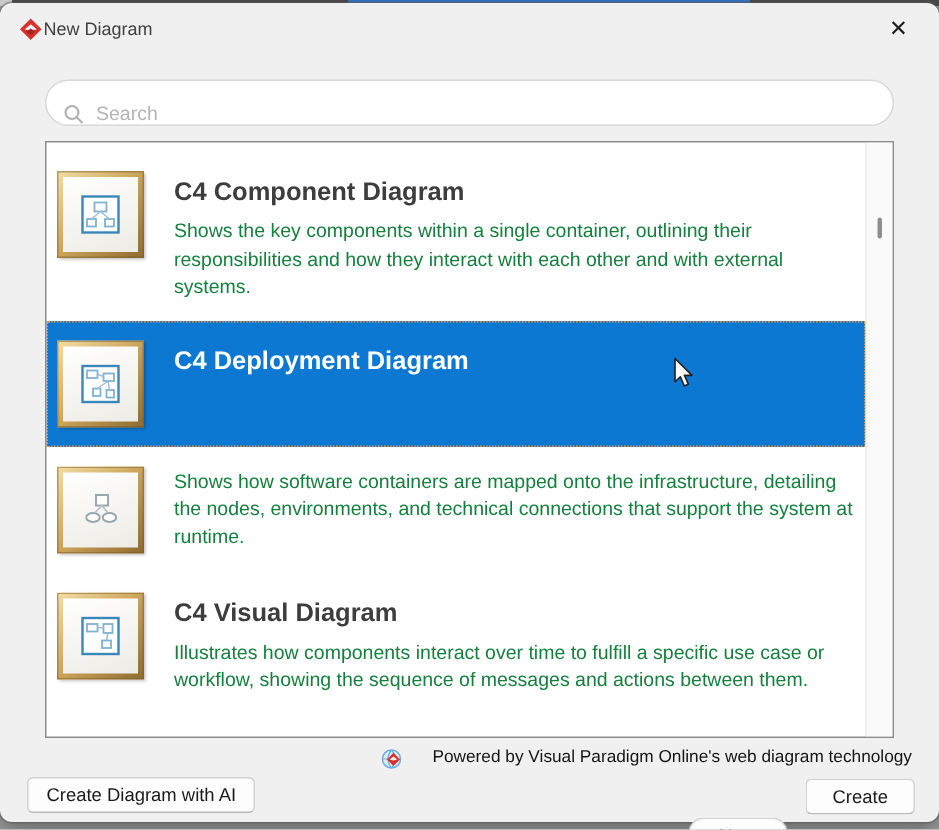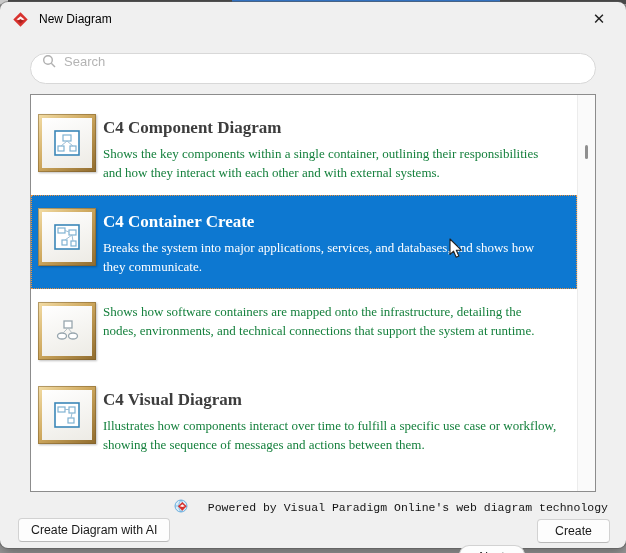--- a/index.html
+++ b/index.html
@@ -11,60 +11,60 @@
   .bg-strip .seg-light { position:absolute; left:0; top:0; width:8px; height:4px; background:#cfcfcf; }
   .bg-strip .seg-blue  { position:absolute; left:232px; top:0; width:268px; height:4px; background:#3577c8; }
 
   .dialog { position:absolute; top:2px; left:0; width:626px; height:546px;
             background:#f0f0f0; border-radius:8px;
             box-shadow:0 0 0 1px rgba(90,90,90,.55), 0 6px 14px rgba(0,0,0,.35); }
 
   
   .titlebar { position:absolute; top:0; left:0; right:0; height:34px; display:flex; align-items:center; padding:0 12px; }
   .vp-logo { width:17px; height:17px; flex:0 0 auto; }
-  .win-title { margin-left:10px; font-size:12px; color:#000000; }
+  .win-title { font-size:12px; color:#404040; }
   .close-btn { position:absolute; right:12px; top:4px; width:30px; height:26px; display:flex;
                align-items:center; justify-content:center; font-size:15px; color:#1c1c1c;
                background:transparent; border:none; cursor:default; }
 
   
   .search-wrap { position:absolute; left:30px; top:51px; width:566px; height:31px;
                  background:#ffffff; border:1px solid #d8d8d8; border-radius:16px;
-                 display:flex; align-items:flex-start; padding:0 11px; }
+                 display:flex; align-items:flex-end; padding:0 11px; }
   .search-icon { width:14px; height:14px; flex:0 0 auto; }
   .search-input { flex:1; border:none; outline:none; font-size:13px; color:#333;
                   margin-left:8px; background:transparent; font-family:"Liberation Sans", sans-serif; }
   .search-input::placeholder { color:#b4b4b4; }
 
   
   .list { position:absolute; left:30px; top:92px; width:566px; height:398px;
           background:#ffffff; border:1px solid #8c8c8c; overflow:hidden; }
   .list-inner { padding:6px 0 0 0; width:546px; }
   .scroll-track { position:absolute; top:0; right:0; width:18px; height:396px;
                   background:#fafafa; border-left:1px solid #ececec; }
   .scroll-thumb { position:absolute; right:7px; top:50px; width:3px; height:14px;
                   background:#8f8f8f; border-radius:2px; }
 
-  .item { position:relative; display:flex; gap:7px; padding:13px 8px 13px 7px; cursor:default;font-family:Liberation Serif, serif; }
+  .item { position:relative; display:flex; gap:20px; padding:13px 8px 13px 7px; cursor:default; }
   .item.selected { background:#0d78d1; }
   .item.selected::after { content:""; position:absolute; inset:0; border:1px dotted #f0923a; pointer-events:none; }
   .item.selected .item-title, .item.selected .item-desc { color:#ffffff; }
 
   .thumb { width:58px; height:58px; flex:0 0 auto; padding:4px;
            background:linear-gradient(135deg,#f3dda6 0%,#cfa95f 45%,#8f6b2e 100%);
            box-shadow:inset 0 0 0 1px rgba(120,90,40,.5), 1px 1px 2px rgba(0,0,0,.25); }
   .thumb-canvas { width:100%; height:100%; background:linear-gradient(160deg,#ffffff 0%,#edebe5 100%);
                   display:flex; align-items:center; justify-content:center; }
 
   .item-text { flex:1; min-width:0; padding-top:1px; }
   .item-title { font-size:17px; font-weight:bold; color:#3d3d3d; line-height:26px; margin-bottom:4px; }
   .item-desc { font-size:13px; color:#15803d; line-height:18.5px; max-width:455px; }
 
   
-  .powered { position:absolute; right:18px; top:497px; display:flex; align-items:flex-end; gap:19px;font-family:Liberation Mono, monospace; }
+  .powered { position:absolute; right:18px; top:497px; display:flex; align-items:flex-start; gap:19px; }
   .powered-text { font-size:11.5px; color:#141414; }
   .globe-icon { width:15px; height:15px; }
 
   .btn { position:absolute; height:24px; background:#fdfdfd; border:1px solid #d2d2d2;
          border-bottom-color:#b9b9b9; border-radius:4px; font-size:12.3px; color:#1a1a1a;
          font-family:"Liberation Sans", sans-serif; cursor:default; padding:0 12px; }
   .btn-ai     { left:18px;  top:516px; }
   .btn-next   { left:459px; top:543px; width:66px;border-radius:10px; }
   .btn-cancel { left:537px; top:517px; width:73px; }
 
@@ -126,22 +126,21 @@
               <rect x="5" y="3" width="24" height="24" fill="#fff" stroke="#3b87b8" stroke-width="1.6"></rect>
               <rect x="8" y="6" width="7" height="5" fill="#fff" stroke="#7fb2d2" stroke-width="1.2"></rect>
               <rect x="19" y="8" width="7" height="5" fill="#fff" stroke="#7fb2d2" stroke-width="1.2"></rect>
               <rect x="12" y="18" width="5" height="5" fill="#fff" stroke="#7fb2d2" stroke-width="1.2"></rect>
               <rect x="21" y="19" width="5" height="5" fill="#fff" stroke="#7fb2d2" stroke-width="1.2"></rect>
               <path d="M15 8.5 L19 10 M22 13 L15 18 M22 13 L23 19" stroke="#9cbed6" stroke-width="1" fill="none"></path>
             </svg>
           </div>
         </div>
         <div class="item-text">
-          <div class="item-title">C4 Container Create</div>
-          <div class="item-desc">Breaks the system into major applications, services, and databases, and shows how they communicate.</div>
+          <div class="item-title">C4 Deployment Diagram</div>
         </div>
       </div>
 
       <div class="item">
         <div class="thumb">
           <div class="thumb-canvas">
             <svg width="34" height="30" viewBox="0 0 34 30">
               <rect x="14" y="5" width="8" height="7" fill="#fff" stroke="#98a6ae" stroke-width="1.3"></rect>
               <ellipse cx="12" cy="20" rx="4.5" ry="3" fill="#fff" stroke="#98a6ae" stroke-width="1.3"></ellipse>
               <ellipse cx="23" cy="20" rx="4.5" ry="3" fill="#fff" stroke="#98a6ae" stroke-width="1.3"></ellipse>

